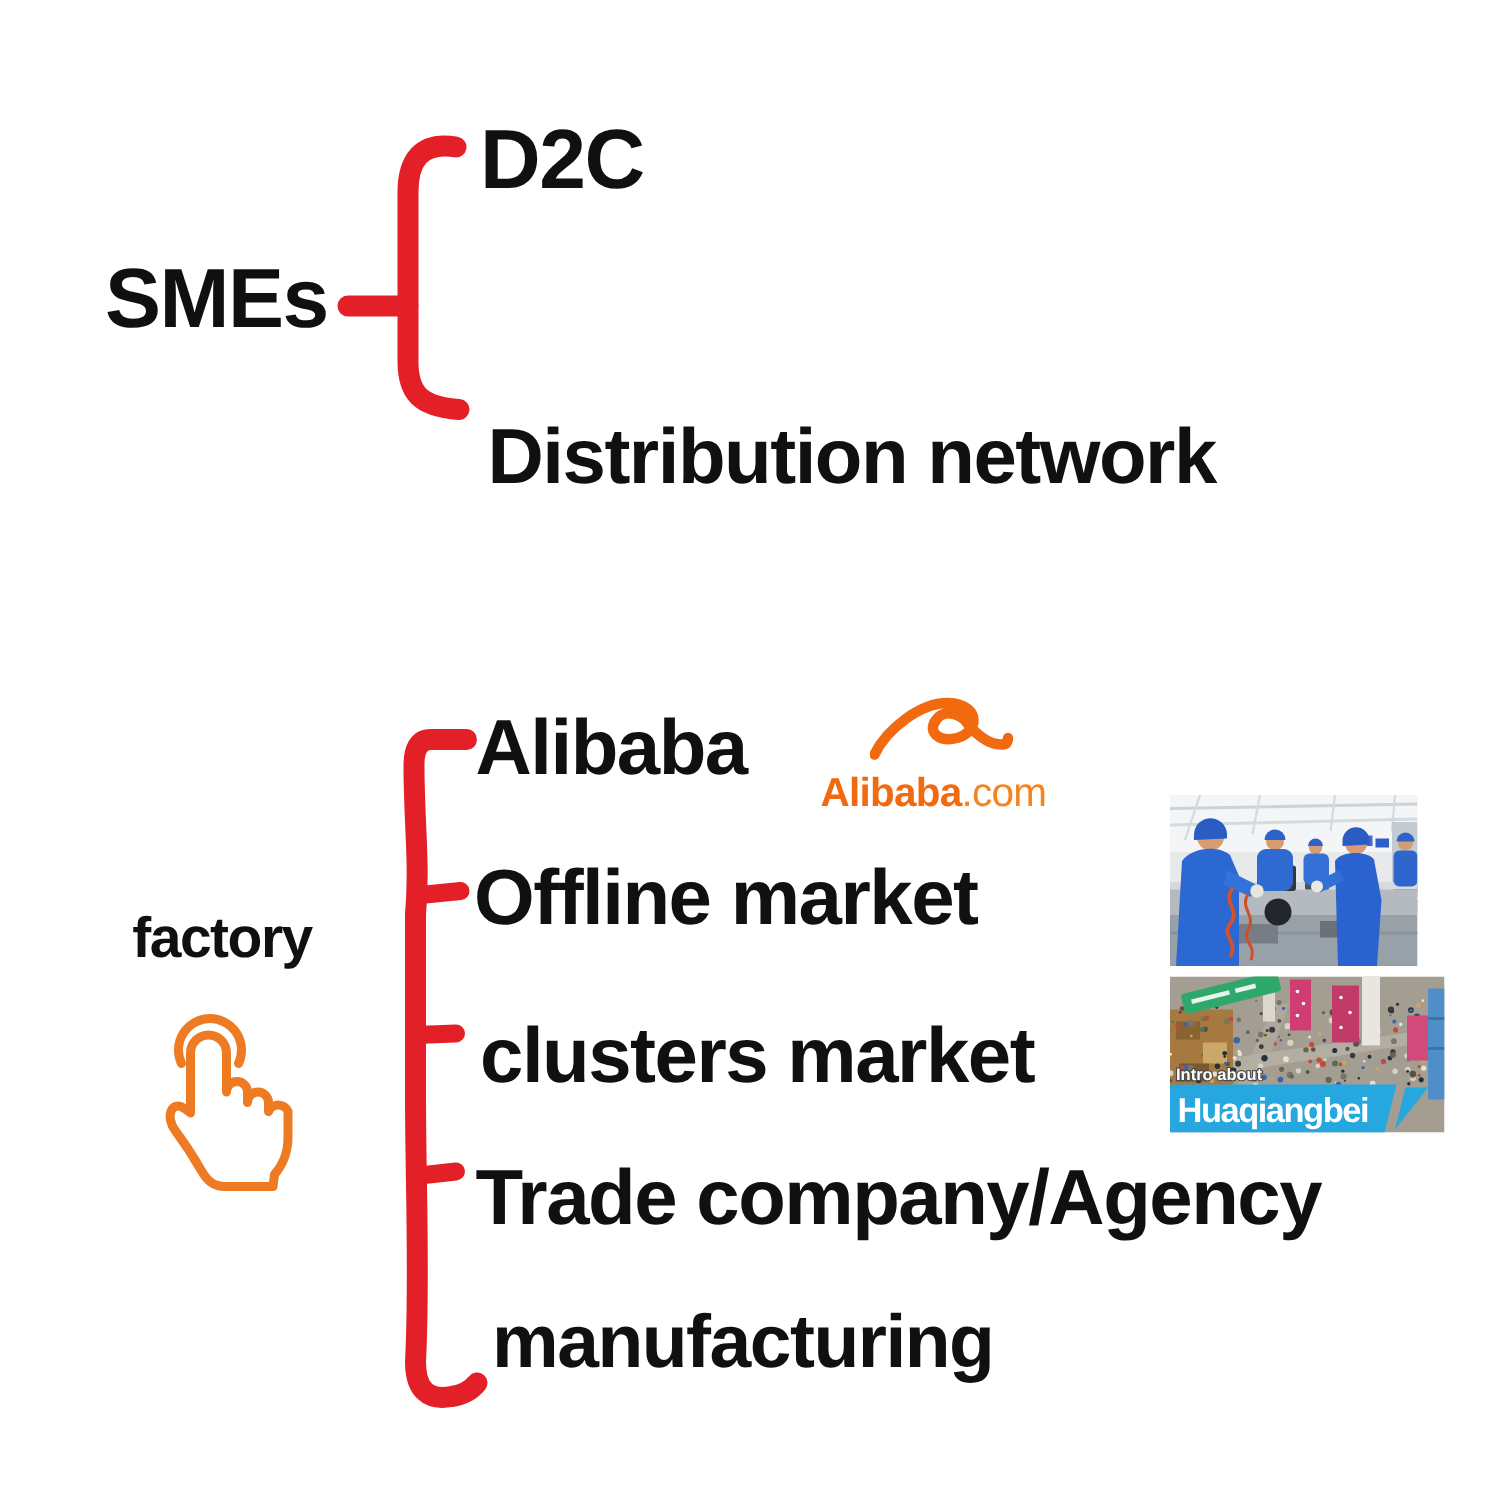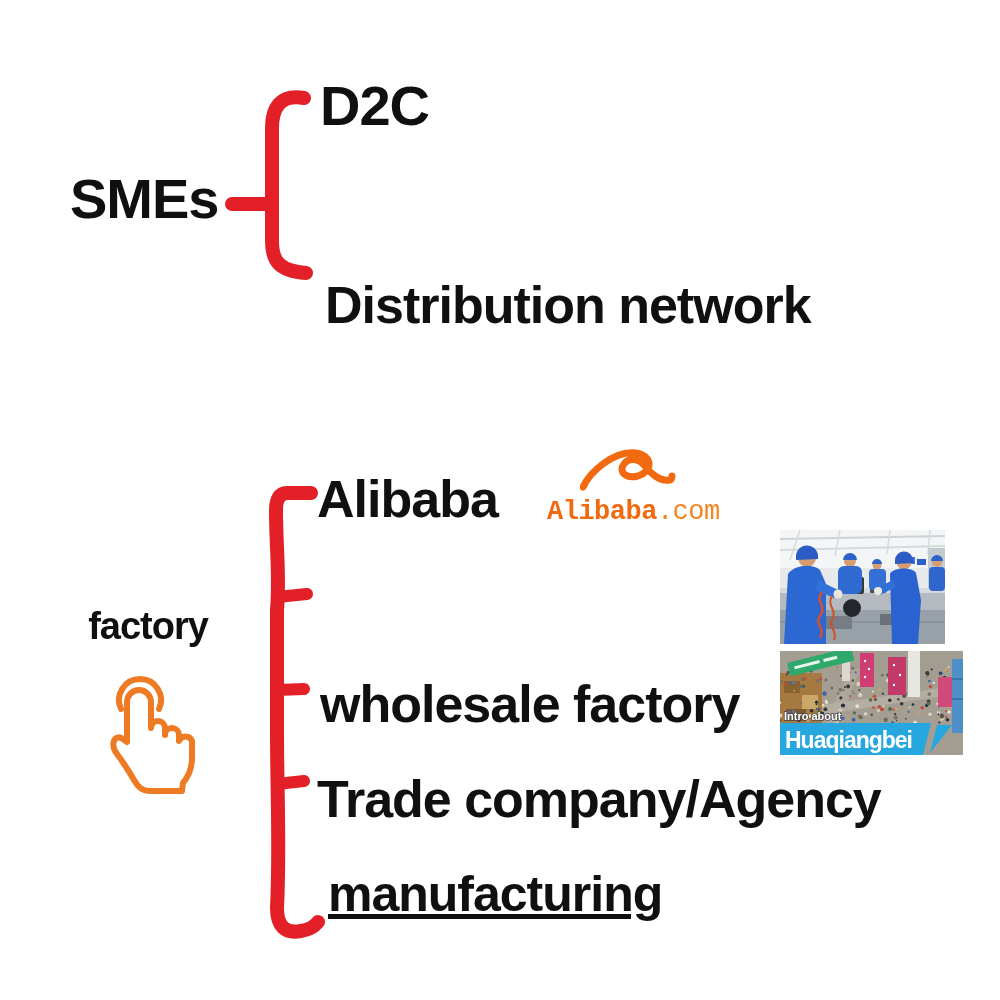--- a/index.html
+++ b/index.html
@@ -47,28 +47,29 @@
     <g fill="none" stroke="#e32027" stroke-linecap="round" stroke-linejoin="round">
       <path stroke-width="14" d="M 56 13 L 32 13 C 24 13 21 20 21 30 C 21 70 25 95 22 130 L 22 250 C 22 310 25 370 22 428 C 22 446 30 454 46 451 C 53 450 59 447 63 442"></path>
       <path stroke-width="12" d="M 22 117 L 52 114"></path>
       <path stroke-width="12" d="M 22 210 L 49 209"></path>
       <path stroke-width="12" d="M 22 304 L 49 301"></path>
     </g>
   </svg>
 
   <div class="lbl" style="left:317px;top:473px;font-size:52px;">Alibaba</div>
 
-
-  <div class="lbl" style="left:320px;top:678px;font-size:52px;">wholesale factory</div>
+  <div class="lbl" style="left:316px;top:573px;font-size:52px;">Offline market</div>
+
+  <div class="lbl" style="left:320px;top:678px;font-size:52px;">clusters market</div>
 
   <div class="lbl" style="left:317px;top:773px;font-size:52px;">Trade company/Agency</div>
 
-  <div class="lbl" style="left:328px;top:869px;font-size:50px;text-decoration:underline;">manufacturing</div>
-
-  <div style="position:absolute;left:545px;top:442px;width:170px;height:88px;font-family:Liberation Mono, monospace;">
+  <div class="lbl" style="left:328px;top:869px;font-size:50px;">manufacturing</div>
+
+  <div style="position:absolute;left:545px;top:458px;width:170px;height:88px;">
     <svg style="left:35px;top:2px;" width="100" height="55" viewBox="0 0 100 55" aria-hidden="true">
       <path d="M 3 43 C 10 28 34 6 56 9 C 74 12 72 28 58 32 C 46 35 38 28 44 20 C 49 13 59 15 64 21 C 70 29 80 38 90 36 C 91 36 92 34 92 32" fill="none" stroke="#f26a10" stroke-width="7" stroke-linecap="round"></path>
       <text x="108" y="50" font-size="11" fill="#f26a10" text-anchor="end">®</text>
     </svg>
     <div class="logo-word" style="left:2px;top:55px;font-size:27px;color:#f26a10;"><span>Alibaba</span><span class="dom" style="color:#f5831f;">.com</span></div>
   </div>
 
   <svg style="left:780px;top:530px;" width="165" height="114" viewBox="0 0 165 114" aria-label="factory assembly line photo">
     <rect width="165" height="114" fill="#e7e9ea"></rect>
 

